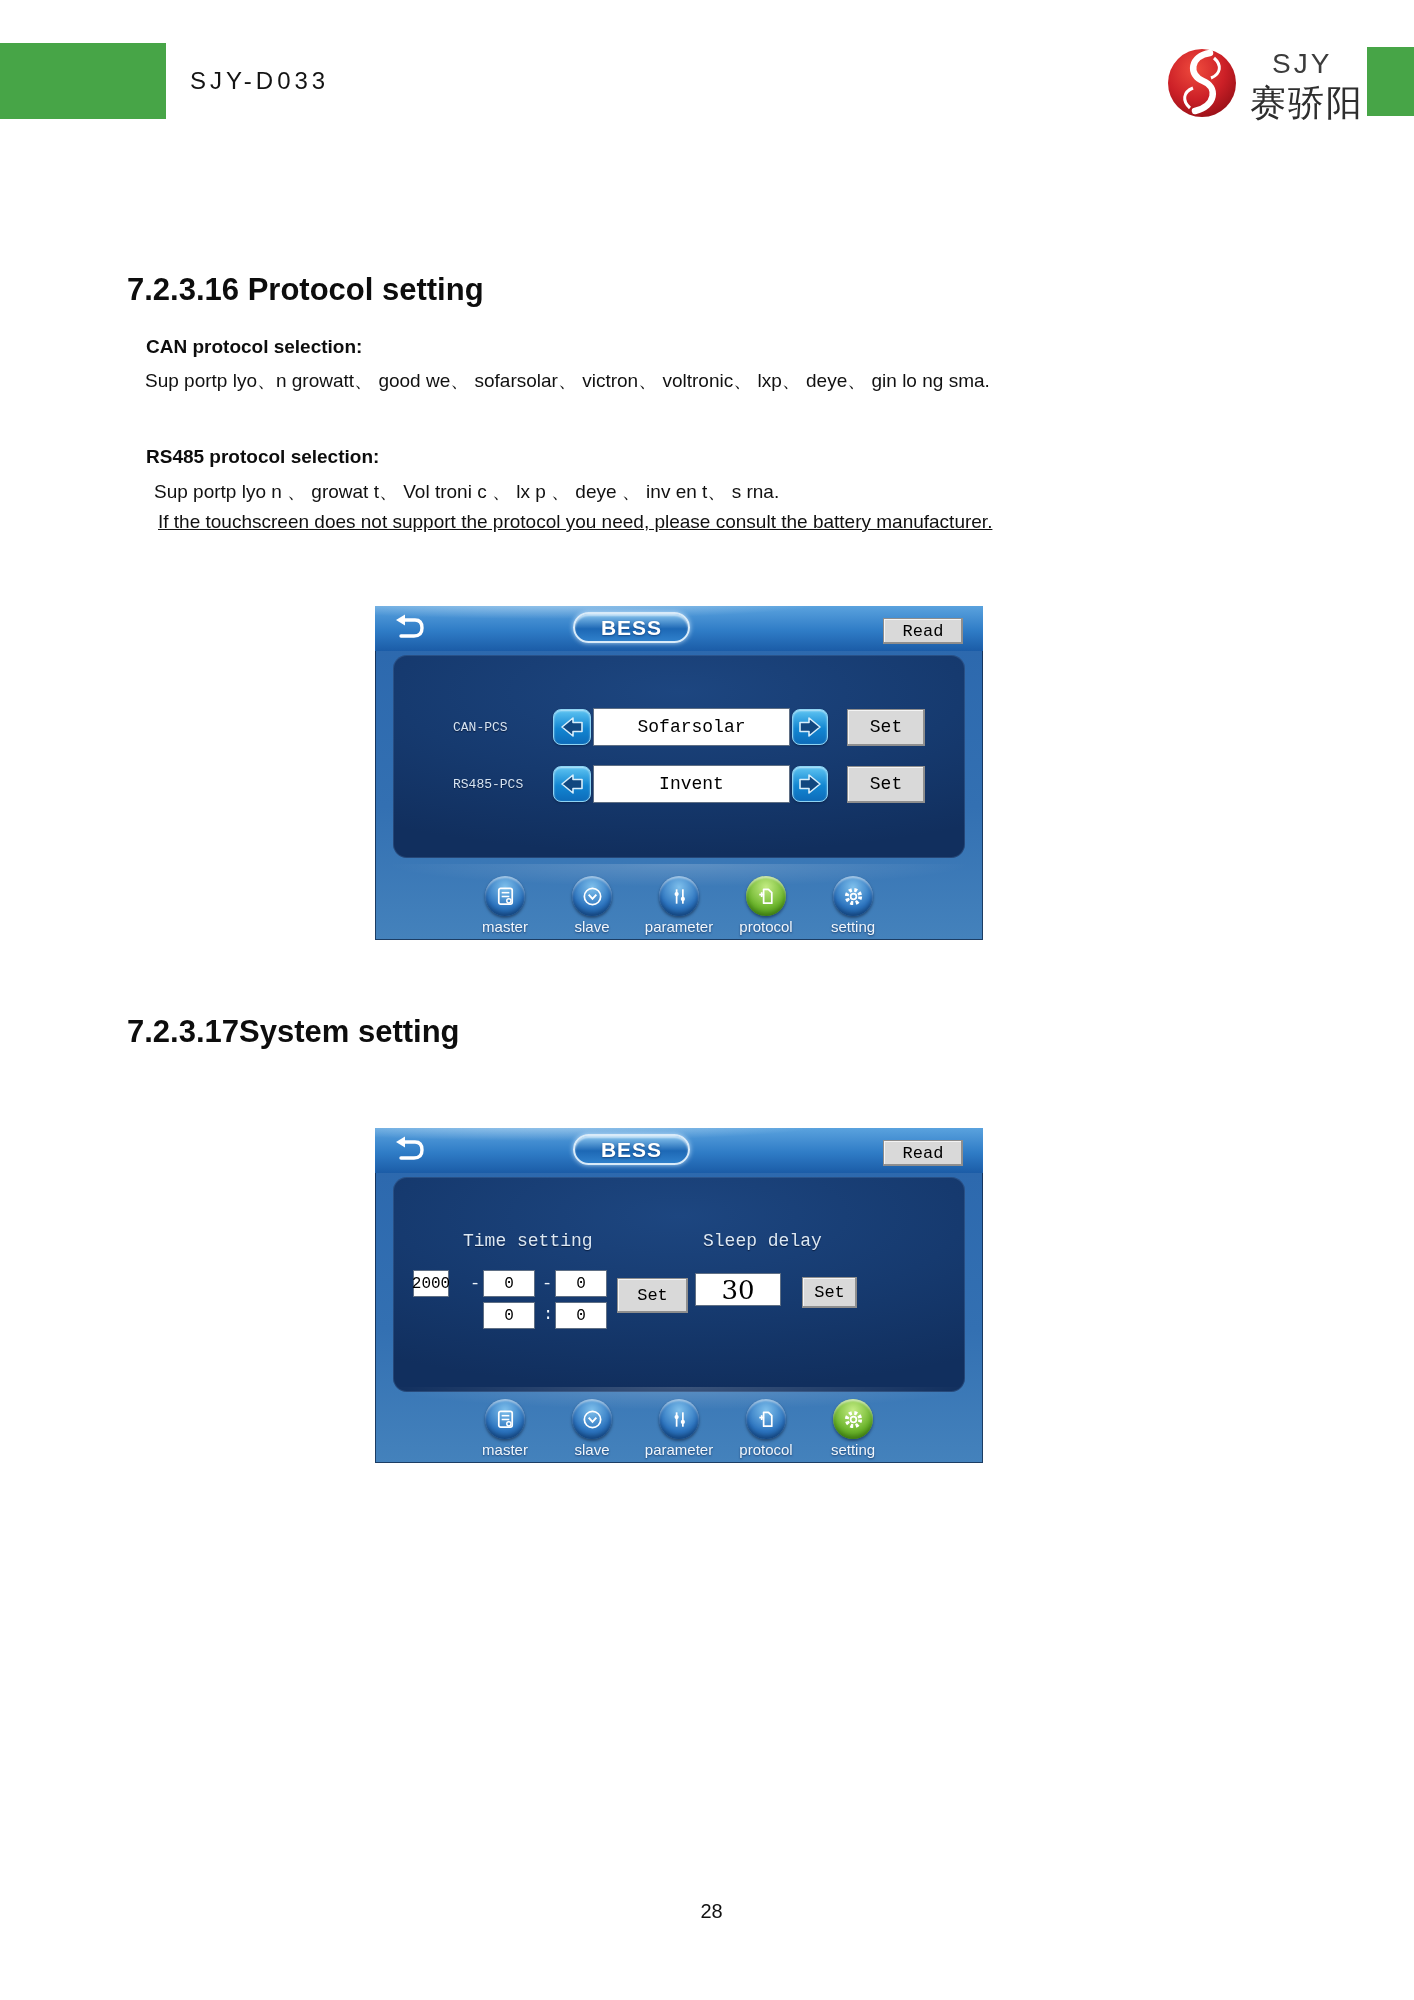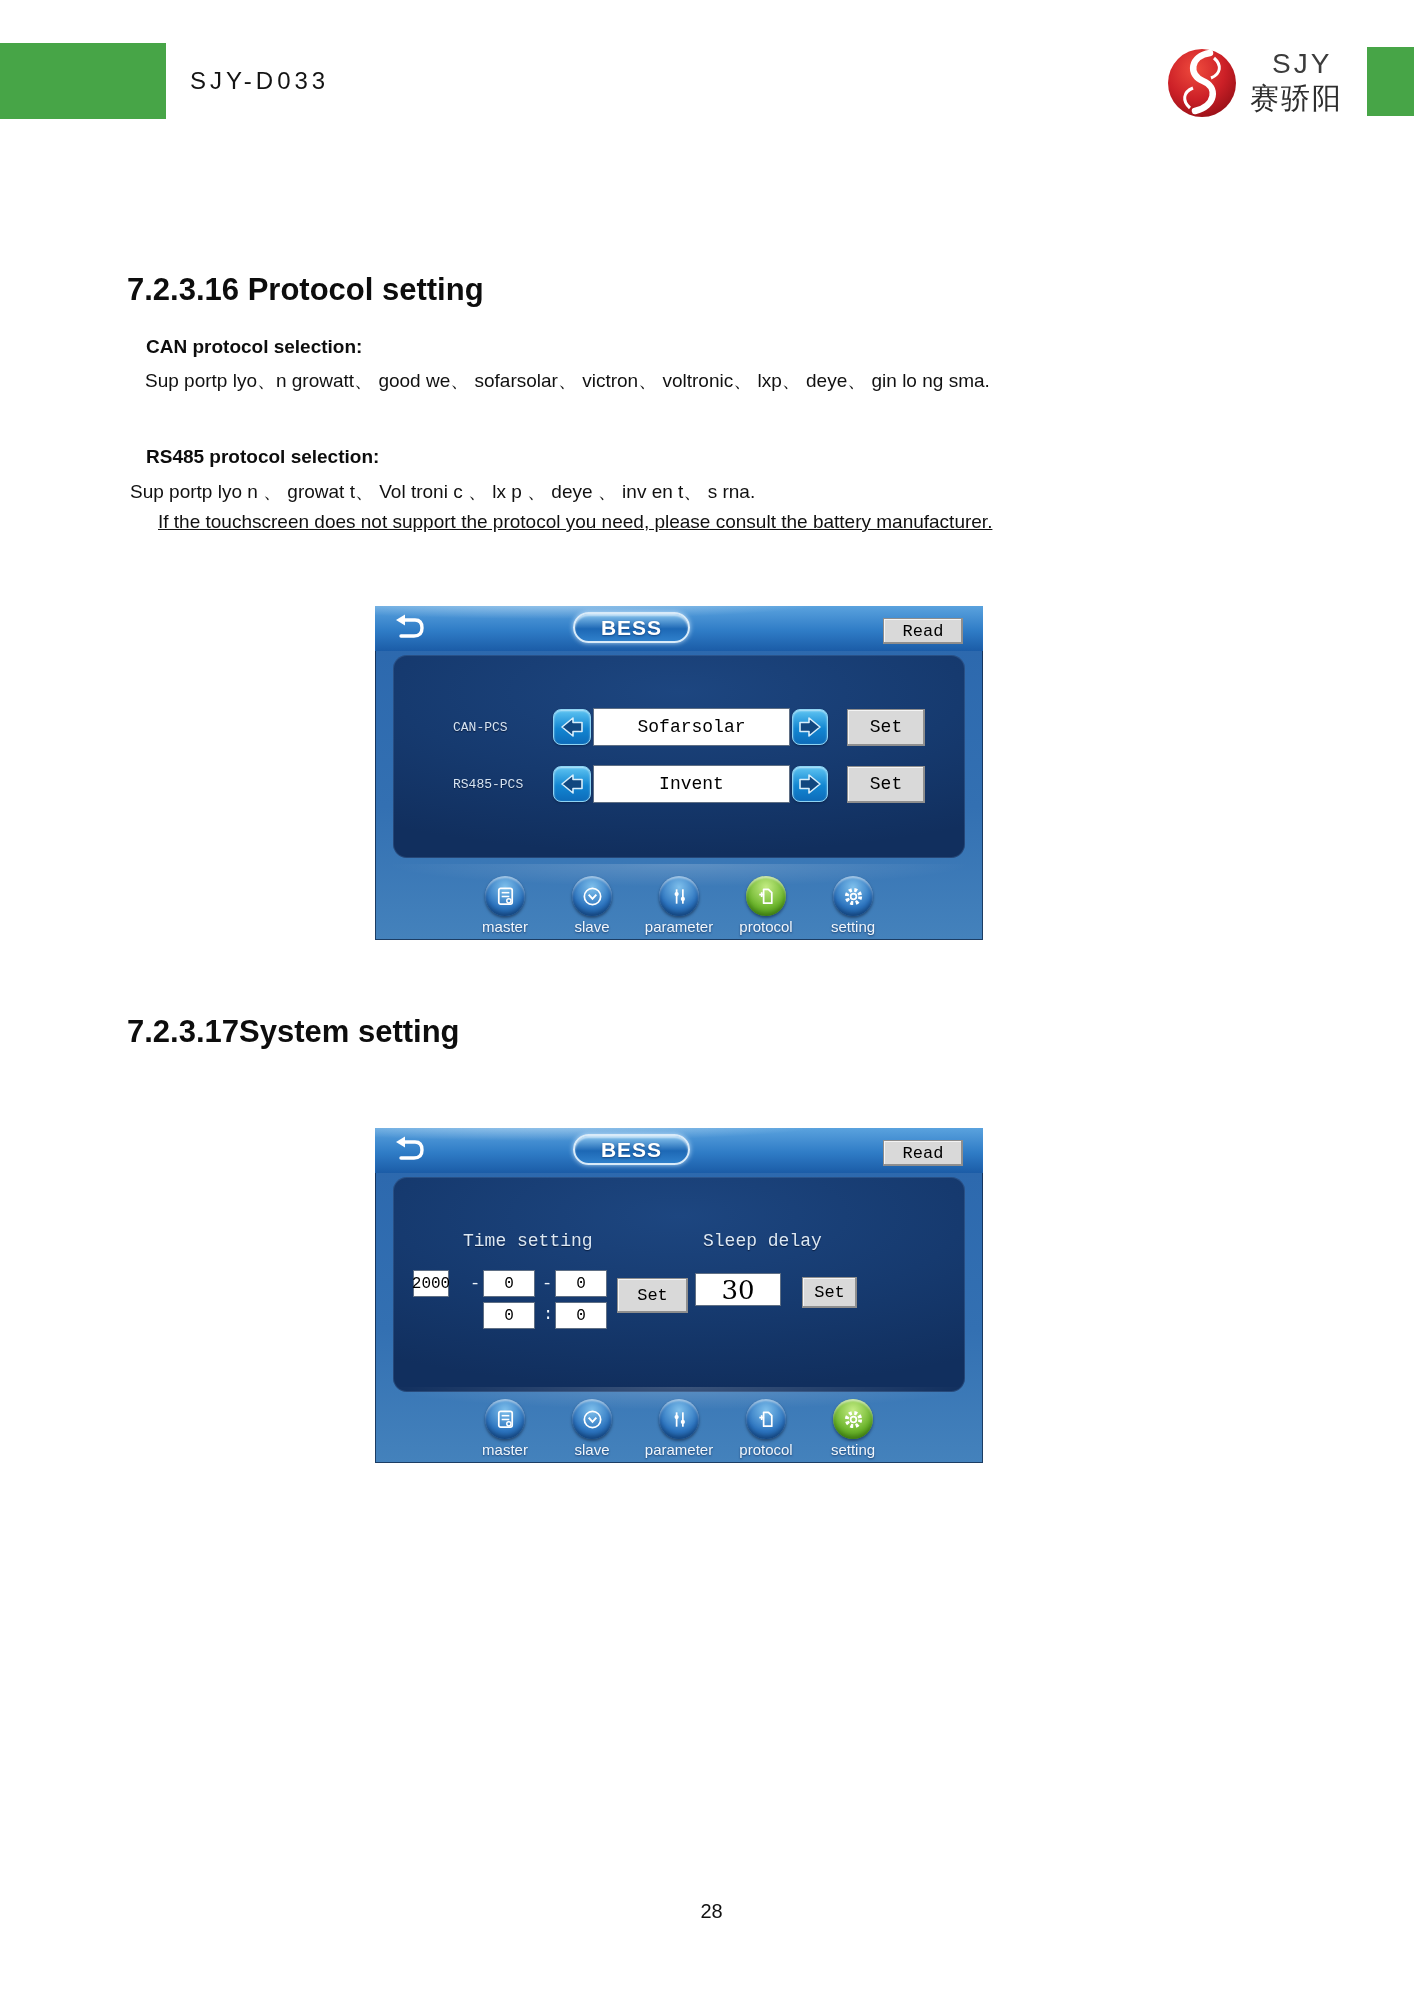--- a/index.html
+++ b/index.html
@@ -4,21 +4,21 @@
 <style>
   html,body{margin:0;padding:0;background:#ffffff;}
   .page{position:relative;width:1414px;height:2000px;background:#fff;font-family:"Liberation Sans",sans-serif;overflow:hidden;}
 
   
   .green-bar-left{position:absolute;left:0;top:43px;width:166px;height:76px;background:#47a547;}
   .green-bar-right{position:absolute;left:1367px;top:47px;width:47px;height:69px;background:#47a547;}
   .doc-code{position:absolute;left:190px;top:67px;font-size:24px;letter-spacing:4px;color:#141414;}
   .logo-mark{position:absolute;left:1164px;top:45px;width:76px;height:76px;}
   .logo-sjy{position:absolute;left:1272px;top:48px;font-size:28px;letter-spacing:3px;color:#3c3c3c;}
-  .logo-cn{position:absolute;left:1250px;top:79px;font-size:29px;letter-spacing:2px;color:#2e2e2e;}
+  .logo-cn{position:absolute;left:1250px;top:79px;font-size:36px;letter-spacing:2px;color:#2e2e2e;}
 
   
   .sec-title{position:absolute;font-size:31px;font-weight:bold;color:#0d0d0d;white-space:nowrap;}
   .sub-head{position:absolute;font-size:19px;font-weight:bold;color:#0d0d0d;white-space:nowrap;}
   .body-line{position:absolute;font-size:19px;color:#111;white-space:nowrap;}
   .page-num{position:absolute;left:9px;right:0;top:1900px;text-align:center;font-size:20px;color:#111;}
 
   
   .bess-screen{position:absolute;left:375px;width:608px;background:linear-gradient(180deg,#2b67ad 0%,#3370b2 60%,#4482bc 100%);box-shadow:inset 0 0 0 1px rgba(8,24,52,.65);overflow:hidden;}
   .scr1{top:606px;height:334px;}
@@ -78,21 +78,21 @@
     <path d="M26 63 C18 56 19 47 29 43" fill="none" stroke="#ffffff" stroke-width="3"></path>
   </svg>
   <div class="logo-sjy">SJY</div>
   <div class="logo-cn">赛骄阳</div>
   <div class="green-bar-right"></div>
 
   <div class="sec-title" style="left:127px;top:272px;">7.2.3.16 Protocol setting</div>
   <div class="sub-head" style="left:146px;top:336px;">CAN protocol selection:</div>
   <div class="body-line" style="left:145px;top:368px;">Sup portp lyo、n growatt、 good we、 sofarsolar、 victron、 voltronic、 lxp、 deye、 gin lo ng sma.</div>
   <div class="sub-head" style="left:146px;top:446px;">RS485 protocol selection:</div>
-  <div class="body-line" style="left:130px;top:479px;">Sup portp lyo n 、 growat t、 Vol troni c 、 lx p 、 deye 、 inv en t、 s rna.</div>
+  <div class="body-line" style="left:154px;top:479px;">Sup portp lyo n 、 growat t、 Vol troni c 、 lx p 、 deye 、 inv en t、 s rna.</div>
   <div class="body-line" style="left:158px;top:511px;text-decoration:underline;">If the touchscreen does not support the protocol you need, please consult the battery manufacturer.</div>
 
   <div class="bess-screen scr1">
     <div class="scr-header">
       <button class="back-btn">
         <svg viewBox="0 0 36 30" width="36" height="30">
           <path d="M12 7 H24 Q31 7 31 15 Q31 23 23 23 H10" fill="none" stroke="#ffffff" stroke-width="3.4" stroke-linecap="round"></path>
           <path d="M14 1.5 L5 7 L14 12.5 Z" fill="#ffffff"></path>
         </svg>
       </button>

